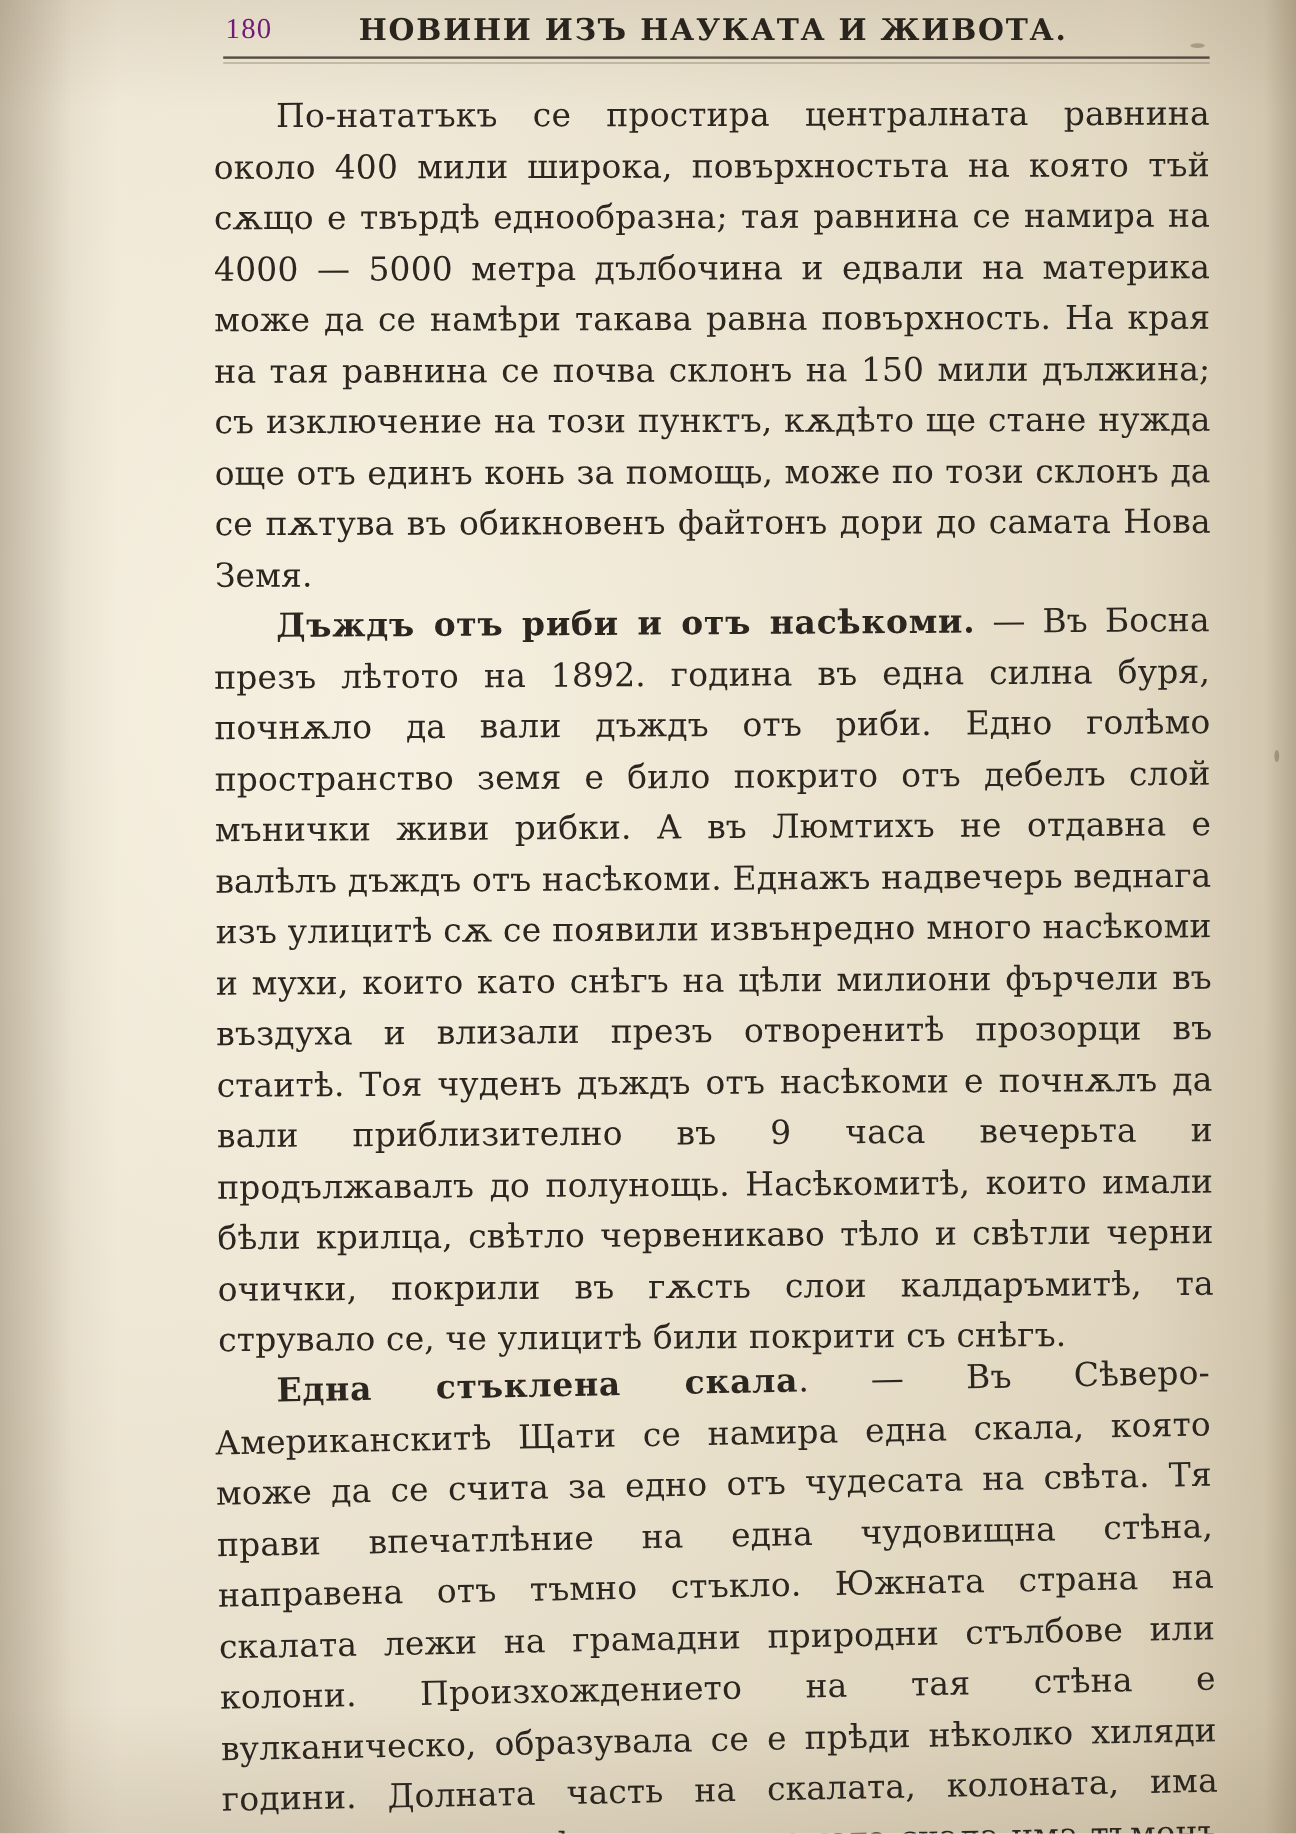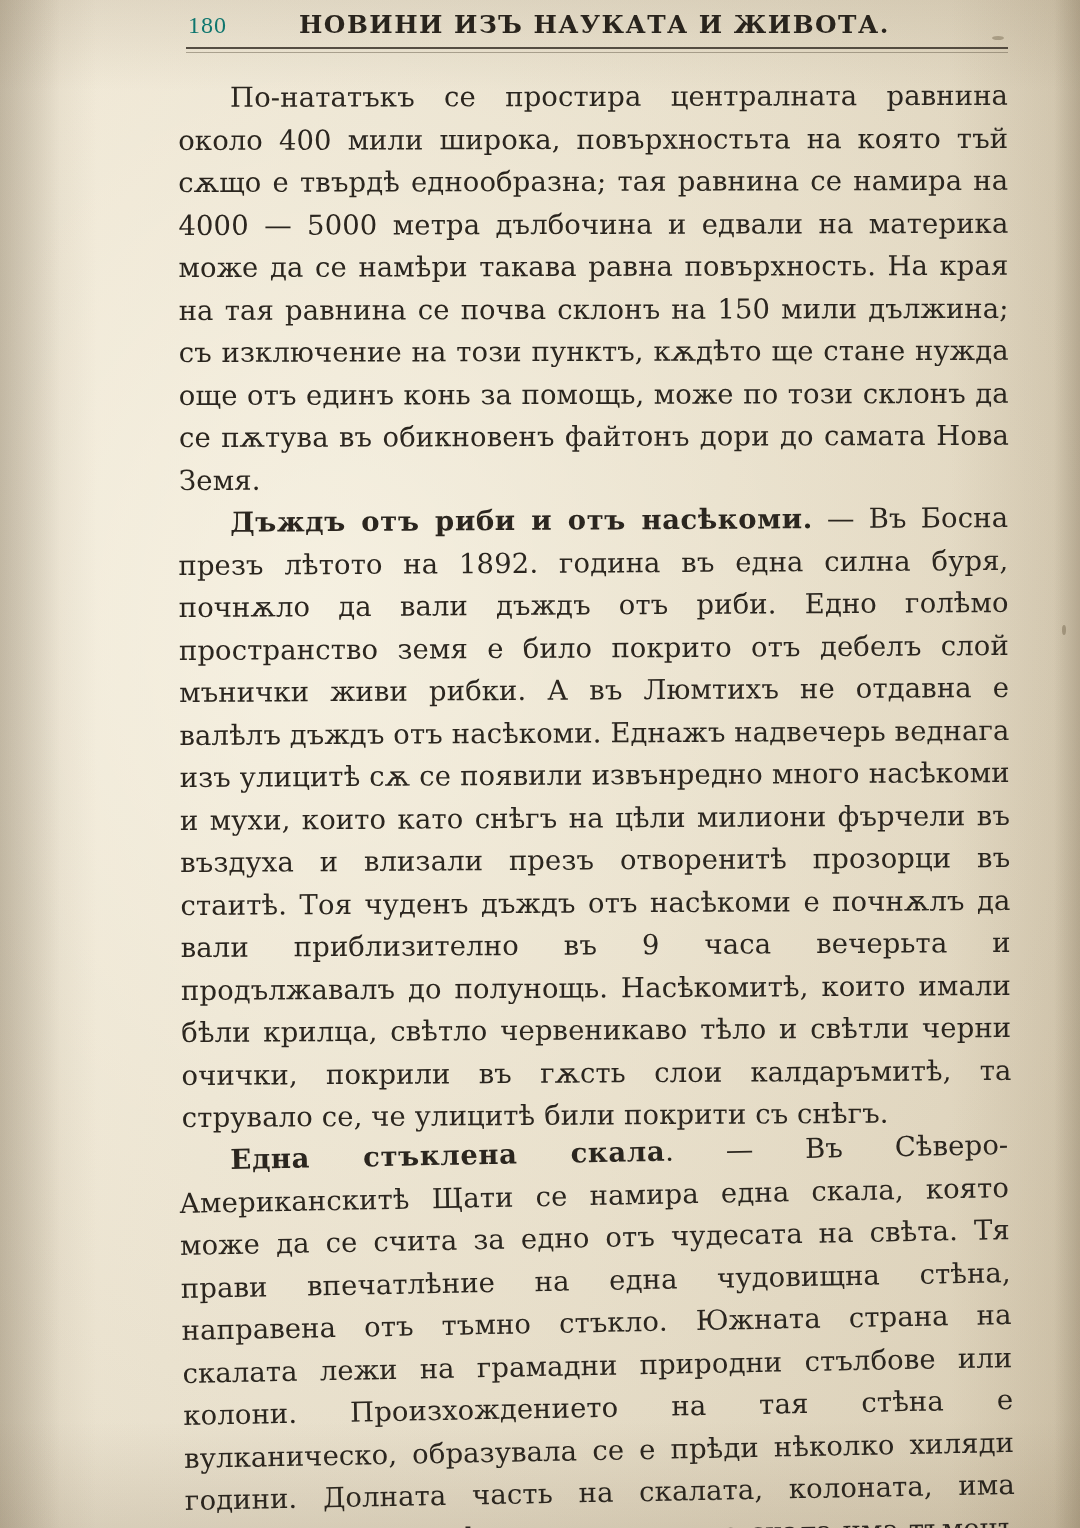--- a/index.html
+++ b/index.html
@@ -44,21 +44,21 @@
   .header {
     position: relative;
     height: 58px;
   }
   .folio {
     position: absolute;
     left: 10px;
     top: 12px;
     font-size: 24px;
     letter-spacing: 1px;
-    color: #0f766e;
+    color: #701a75;
     font-family: "Liberation Serif", serif;
   }
   .running-head {
     position: absolute;
     left: 118px;
     top: 10px;
     font-size: 25px;
     letter-spacing: 1.5px;
     color: #29241d;
     font-family: "DejaVu Serif", serif;

